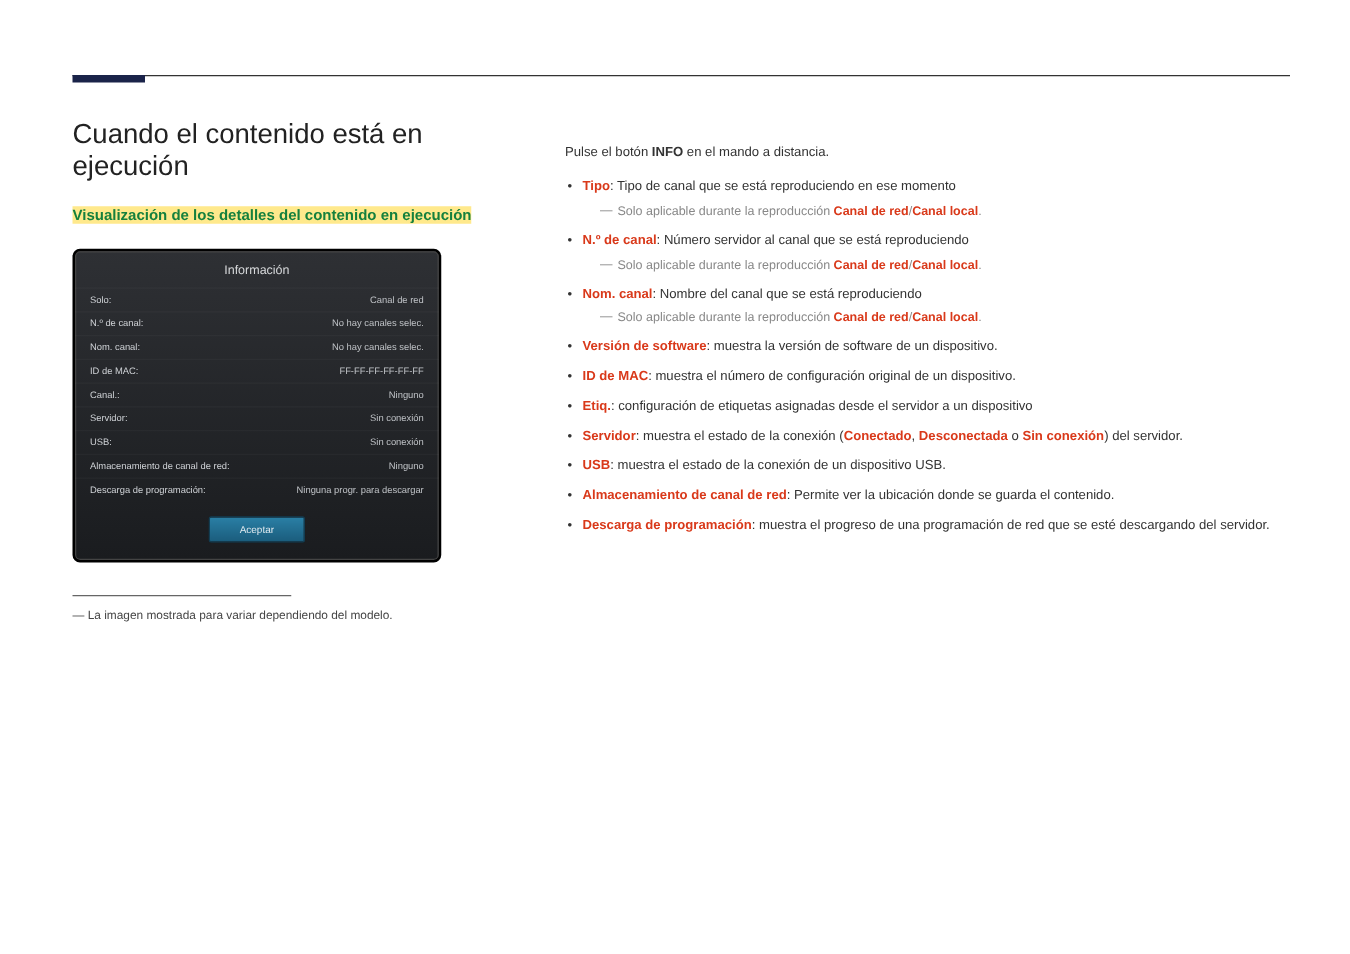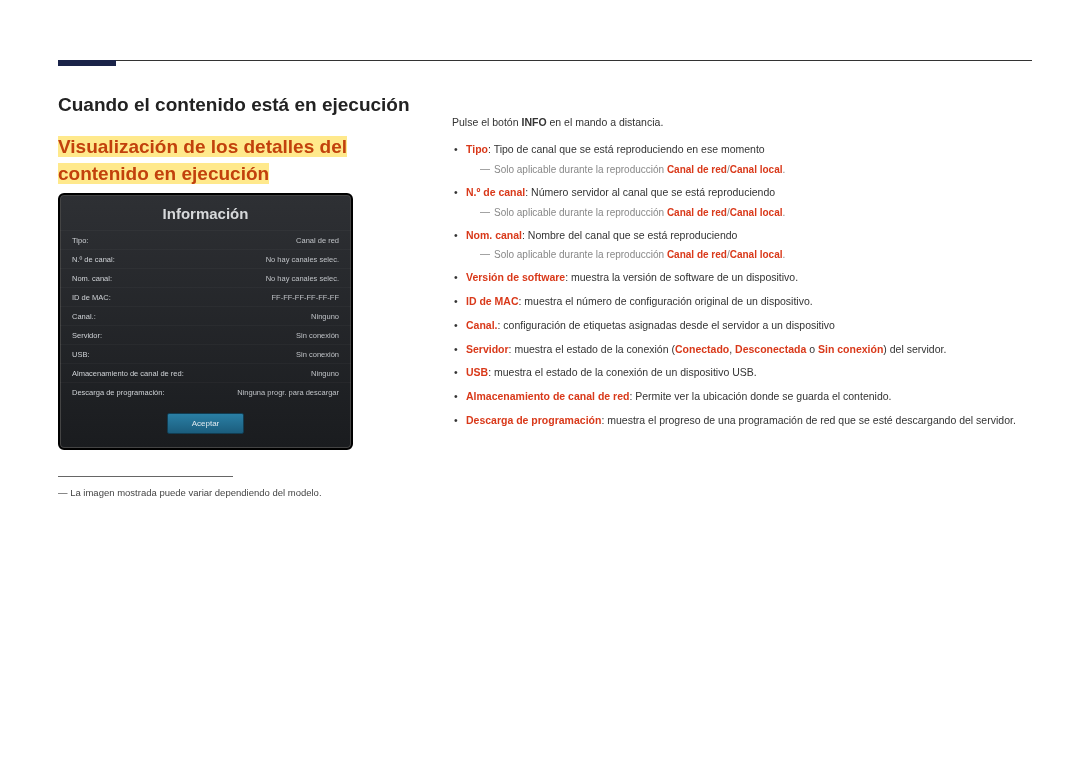--- a/index.html
+++ b/index.html
@@ -32,48 +32,48 @@
     top: 94px;
     width: 360px;
   }
   .right-col {
     position: absolute;
     left: 452px;
     top: 116px;
     right: 48px;
   }
   h1 {
-    font-size: 19px;
-    font-weight: bold;
+    font-size: 22px;
+    font-weight: normal;
     color: #222;
     margin-bottom: 18px;
   }
   h2 {
-    font-size: 19px;
+    font-size: 12px;
     font-weight: bold;
-    color: #c2410c;
+    color: #15803d;
     line-height: 1.4;
-    margin-bottom: 6px;
+    margin-bottom: 18px;
   }
   .hl { background: #ffe98c; }
   
   .device {
     width: 295px;
     background: linear-gradient(#2e3034, #1a1c1f);
     border: 2px solid #000;
     border-radius: 6px;
     box-shadow: inset 0 0 0 1px #444;
     color: #cfd2d6;
     font-size: 7.5px;
     padding-bottom: 14px;
   }
   .device-title {
     text-align: center;
-    font-size: 15px;
-    font-weight: 700;
+    font-size: 10px;
+    font-weight: 400;
     color: #d6d8da;
     padding: 10px 16px 8px;
   }
   .device-row {
     display: flex;
     justify-content: space-between;
     padding: 4.5px 12px;
     border-top: 1px solid rgba(255,255,255,0.03);
   }
   .device-right { color: #bfc2c6; text-align: right; }
@@ -142,21 +142,21 @@
 <div class="accent-block"></div>
 
 <div class="left-col">
   <h1>Cuando el contenido está en ejecución</h1>
   <h2><span class="hl">Visualización de los detalles del contenido en ejecución</span></h2>
 
   <div class="device">
     <div class="device-title">Información</div>
     <div id="device-rows">
         <div class="device-row">
-          <span>Tipo:</span>
+          <span>Solo:</span>
           <span class="device-right">Canal de red</span>
         </div>
         <div class="device-row">
           <span>N.º de canal:</span>
           <span class="device-right">No hay canales selec.</span>
         </div>
         <div class="device-row">
           <span>Nom. canal:</span>
           <span class="device-right">No hay canales selec.</span>
         </div>
@@ -184,21 +184,21 @@
           <span>Descarga de programación:</span>
           <span class="device-right">Ninguna progr. para descargar</span>
         </div>
       </div>
     <div class="device-btn-wrap">
       <span class="device-btn">Aceptar</span>
     </div>
   </div>
 
   <div class="divider"></div>
-  <div class="footnote">La imagen mostrada puede variar dependiendo del modelo.</div>
+  <div class="footnote">La imagen mostrada para variar dependiendo del modelo.</div>
 </div>
 
 <div class="right-col">
   <p class="intro">
     <span>Pulse el botón </span><span class="bold">INFO</span><span> en el mando a distancia.</span>
   </p>
   <ul class="bullets">
     <li>
       <span class="red">Tipo</span><span>: Tipo de canal que se está reproduciendo en ese momento</span>
       <div class="sub">
@@ -217,21 +217,21 @@
         <span>Solo aplicable durante la reproducción </span><span class="red">Canal de red</span><span>/</span><span class="red">Canal local</span><span>.</span>
       </div>
     </li>
     <li>
       <span class="red">Versión de software</span><span>: muestra la versión de software de un dispositivo.</span>
     </li>
     <li>
       <span class="red">ID de MAC</span><span>: muestra el número de configuración original de un dispositivo.</span>
     </li>
     <li>
-      <span class="red">Canal.</span><span>: configuración de etiquetas asignadas desde el servidor a un dispositivo</span>
+      <span class="red">Etiq.</span><span>: configuración de etiquetas asignadas desde el servidor a un dispositivo</span>
     </li>
     <li>
       <span class="red">Servidor</span><span>: muestra el estado de la conexión (</span><span class="red">Conectado</span><span>, </span><span class="red">Desconectada</span><span> o </span><span class="red">Sin conexión</span><span>) del servidor.</span>
     </li>
     <li>
       <span class="red">USB</span><span>: muestra el estado de la conexión de un dispositivo USB.</span>
     </li>
     <li>
       <span class="red">Almacenamiento de canal de red</span><span>: Permite ver la ubicación donde se guarda el contenido.</span>
     </li>

